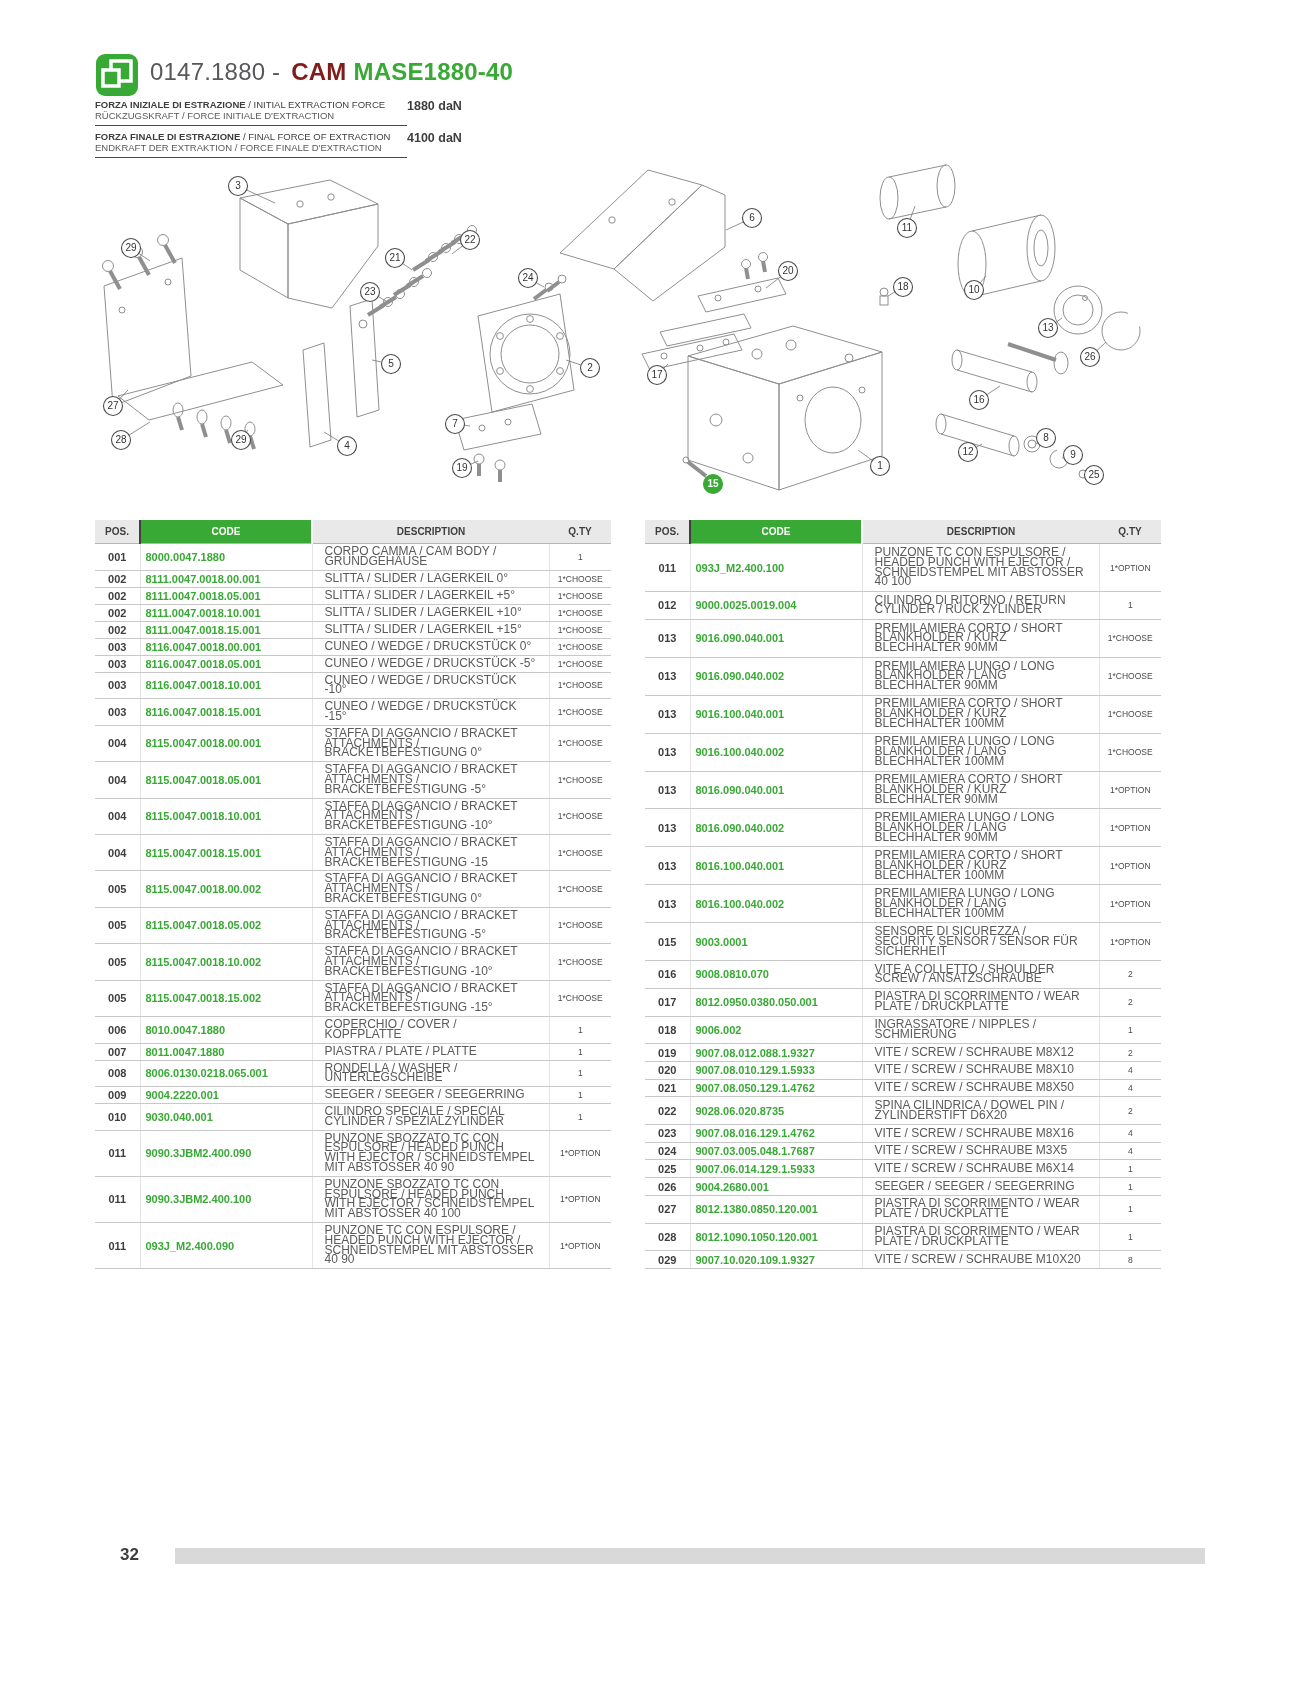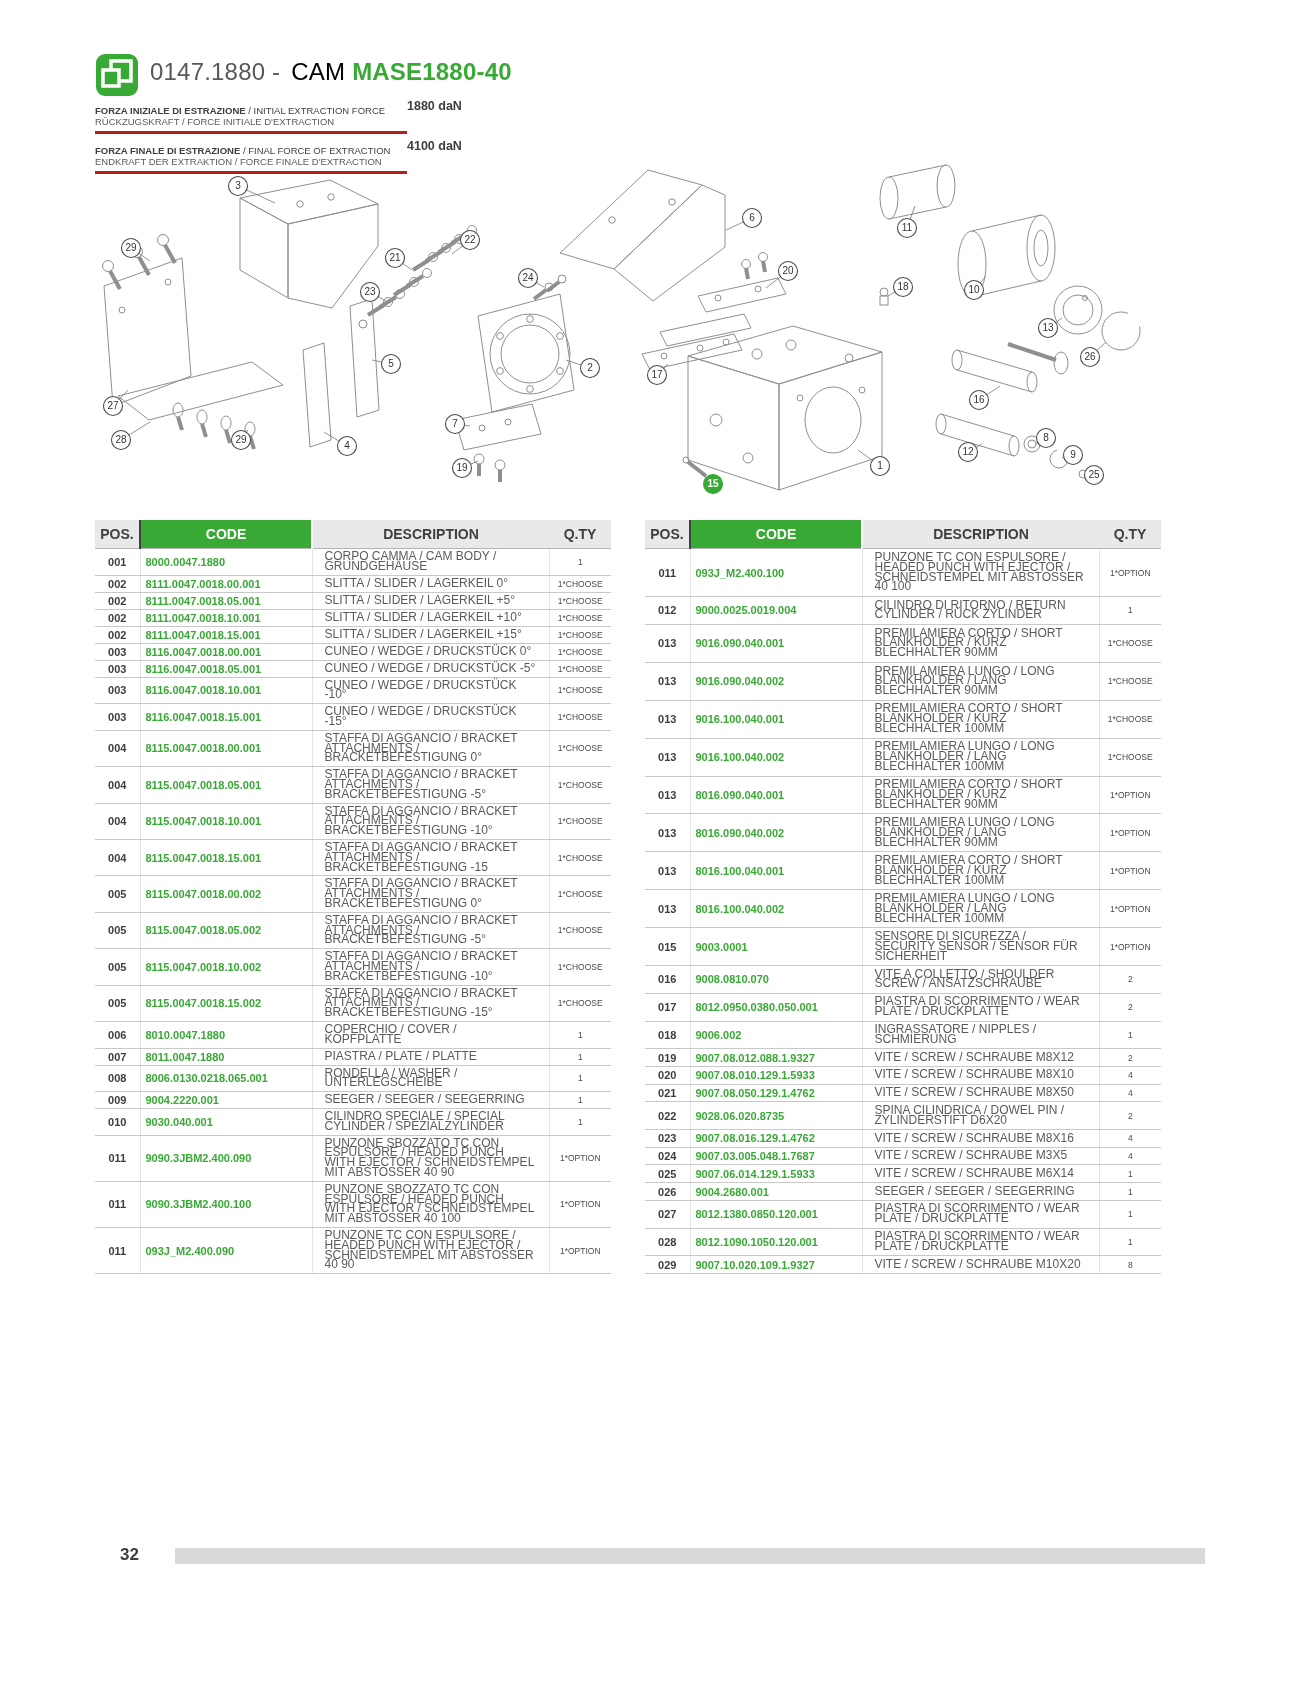--- a/index.html
+++ b/index.html
@@ -4,28 +4,28 @@
 <style>
   :root { --accent:#39a935; }
   * { margin:0; padding:0; box-sizing:border-box; }
   html,body { background:#ffffff; }
   body { font-family:"Liberation Sans", sans-serif; color:#3e3e3d; }
   .page { position:relative; width:1303px; height:1683px; background:#fff; overflow:hidden; }
 
   
   .logo { position:absolute; left:94px; top:50px; width:48px; height:48px; }
   .title { position:absolute; left:150px; top:58px; font-size:24px; color:#58585b; white-space:nowrap; letter-spacing:.2px; }
-  .title .t-cam   { font-weight:normal; color:#000000; margin-left:4px; }
+  .title .t-cam   { font-weight:bold; color:#7f1d1d; margin-left:4px; }
   .title .t-model { font-weight:bold; color:var(--accent); margin-left:7px; }
 
   
   .specs { position:absolute; left:95px; top:99px; display:flex; align-items:flex-start; }
   .spec-col-left { width:402px; }
   .spec { display:flex; align-items:flex-start; margin-bottom:5px; }
-  .spec-lines { width:312px; border-bottom:3px solid #b91c1c; padding-bottom:4px;margin-top:6px; }
+  .spec-lines { width:312px; border-bottom:1px solid #b91c1c; padding-bottom:4px; }
   .spec .l1 { font-size:9.5px; line-height:11px; color:#3e3e3d; }
   .spec .l1 b { font-weight:bold; }
   .spec .l2 { font-size:9.5px; line-height:11px; color:#5a5a5a; }
   .spec-value { font-size:12.5px; font-weight:bold; color:#3e3e3d; white-space:nowrap; }
   .spec-right { width:240px; }
   .spec-right .row { display:flex; align-items:flex-start; }
   .spec-right b { font-size:9.5px; line-height:11px; font-weight:bold; }
   .spec-right .l2 { font-size:9.5px; line-height:11px; color:#5a5a5a; }
 
   
@@ -38,21 +38,21 @@
   .callout circle { fill:#ffffff; stroke:#4a4a4a; stroke-width:1.1; }
   .callout text { font-family:"Liberation Sans", sans-serif; font-size:10px; fill:#333; text-anchor:middle; }
   .callout.filled circle { fill:var(--accent); stroke:var(--accent); }
   .callout.filled text { fill:#fff; font-weight:bold; }
 
   
   .tables { position:absolute; left:95px; top:520px; width:1113px; display:flex; }
   table.parts { border-collapse:collapse; width:516px; table-layout:fixed; }
   table.parts.right { margin-left:34px; }
   col.c1 { width:45px; } col.c2 { width:172px; } col.c3 { width:237px; } col.c4 { width:62px; }
-  table.parts th { font-size:14px; font-weight:bold; padding:6px 2px; background:#e9e9e9;
+  table.parts th { font-size:10px; font-weight:bold; padding:6px 2px; background:#e9e9e9;
                    color:#3e3e3d; text-align:center; border-bottom:1px solid #b5b5b5; }
   table.parts th.h-code { background:var(--accent); color:#fff; border-left:2px solid #404040; border-right:2px solid #fff; }
   table.parts td { border-bottom:1px solid #c9c9c9; border-right:1px solid #e4e4e4; vertical-align:middle; }
   table.parts td:last-child { border-right:none; }
   td.c-pos  { font-weight:bold; font-size:11px; text-align:center; color:#3e3e3d; }
   td.c-code { font-weight:bold; font-size:11px; color:var(--accent); padding:2px 5px; }
   td.c-desc { font-size:12px; color:#5a5a5a; padding:3px 12px; line-height:9.8px; }
   td.c-qty  { font-size:8.5px; text-align:center; color:#4a4a4a; }
 
   

